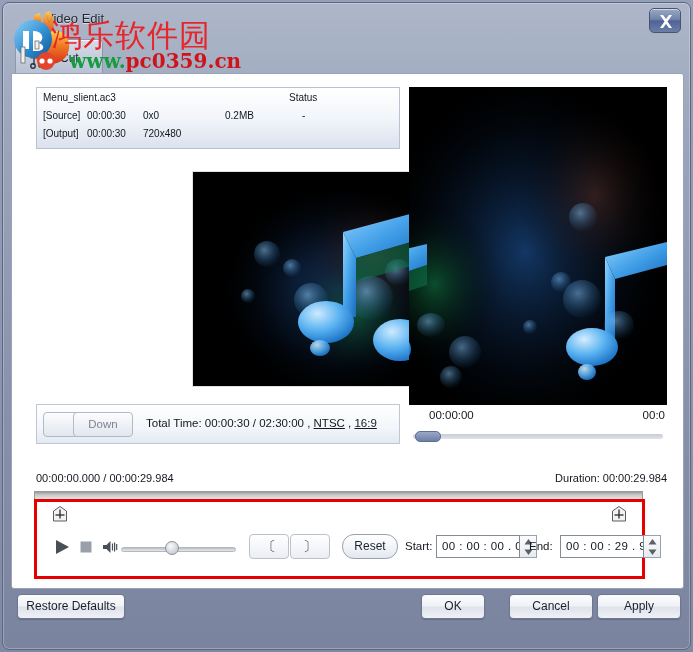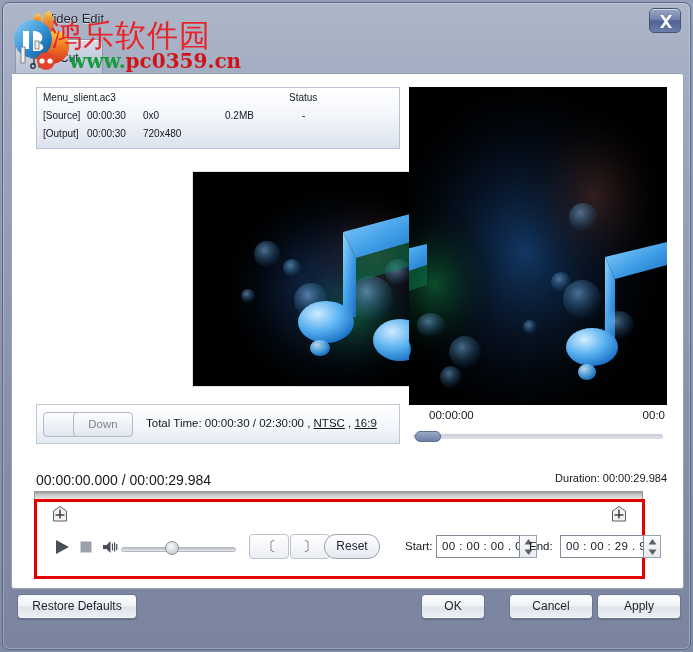--- a/index.html
+++ b/index.html
@@ -193,21 +193,21 @@
     border-radius: 5px;
     background: linear-gradient(to bottom, #9aa8c6, #6d7fa6);
     border: 1px solid #5d6f97;
   }
 
   
   #timecode-strip {
     position: absolute; left: 24px; top: 398px;
     width: 631px; height: 16px;
   }
-  #tc-left  { position: absolute; left: 0;  top: 0; font-size: 14px; color: #13181f; white-space: nowrap; }
+  #tc-left  { position: absolute; left: 0;  top: 0; font-size: 11px; color: #13181f; white-space: nowrap; }
   #tc-right { position: absolute; right: 0; top: 0; font-size: 11px; color: #13181f; white-space: nowrap; }
   #tc-rule {
     position: absolute; left: 22px; top: 417px;
     width: 609px; height: 9px;
     background: linear-gradient(to bottom, #9b9b9b 0%, #c8c8c8 40%, #e6e6e6 100%);
     border: 1px solid #9a9a9a;
   }
 
   
   #trim-region {
@@ -250,21 +250,21 @@
     border: 1px solid #bcc2cc;
     border-radius: 4px;
     background: linear-gradient(to bottom, #ffffff 0%, #f6f7fa 48%, #ebedf2 100%);
     font-size: 14px; color: #2a2f38;
     text-align: center; line-height: 23px;
     cursor: pointer;
   }
   #btn-mark-in  { left: 196px; }
   #btn-mark-out { left: 237px; }
   #btn-reset {
-    position: absolute; left: 271px; top: 0px;
+    position: absolute; left: 289px; top: 0px;
     width: 56px; height: 25px;
     border: 1px solid #9aa1ad;
     border-radius: 12px;
     background: linear-gradient(to bottom, #ffffff 0%, #f3f5f9 48%, #e4e8ef 100%);
     font-size: 12px; color: #1c222b;
     text-align: center; line-height: 23px;
     cursor: pointer;
   }
   .tc-label {
     position: absolute; top: 6px;
@@ -304,21 +304,21 @@
   .footbtn {
     position: absolute; top: 7px; height: 25px;
     border: 1px solid #6e7792;
     border-radius: 4px;
     background: linear-gradient(to bottom, #fbfcfd 0%, #f0f2f6 46%, #dfe3ea 54%, #eef1f5 100%);
     font-size: 12px; color: #1b212a;
     text-align: center; line-height: 23px;
     cursor: pointer;
     box-shadow: 0 1px 1px rgba(0,0,0,0.18);
   }
-  #btn-restore { left: 14px;  width: 120px; }
+  #btn-restore { left: 14px;  width: 108px; }
   #btn-ok      { left: 418px; width: 64px; }
   #btn-cancel  { left: 506px; width: 84px; }
   #btn-apply   { left: 594px; width: 84px; }
 </style>
 </head>
 <body>
 
 <div id="window">
 
   <div id="titlebar">

